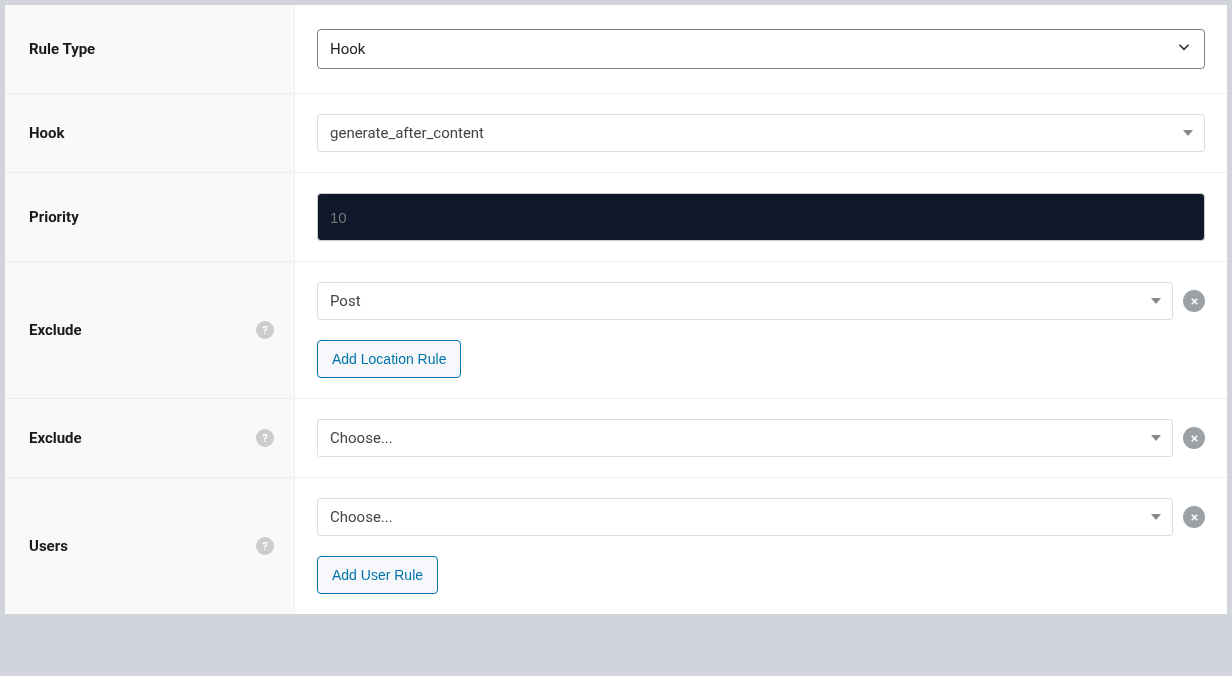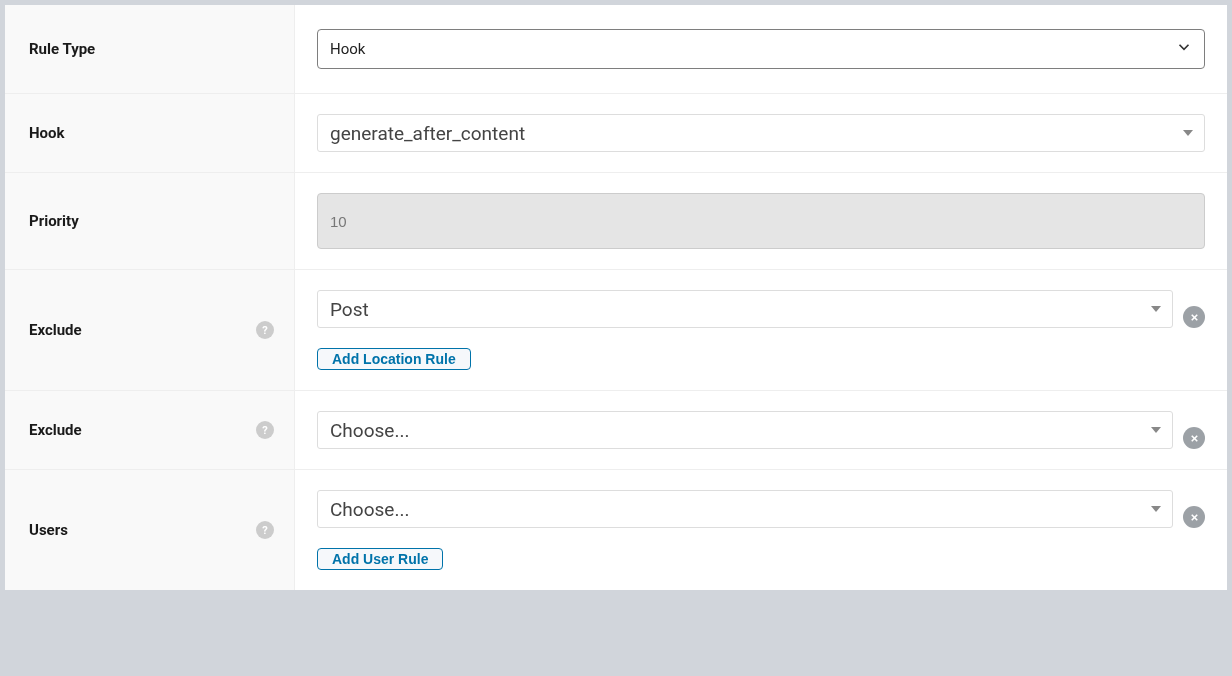--- a/index.html
+++ b/index.html
@@ -91,78 +91,77 @@
       flex: 1;
     }
     .select2-box {
       height: 38px;
       border: 1px solid #ddd;
       border-radius: 3px;
       background: #fff;
       padding: 0 36px 0 12px;
       display: flex;
       align-items: center;
-      font-size: 19px;
+      font-size: 15px;
       color: #444;
       cursor: pointer;
     }
     .select2 .tri {
       position: absolute;
       right: 12px;
       top: 50%;
       transform: translateY(-50%);
       width: 0;
       height: 0;
       border-left: 5px solid transparent;
       border-right: 5px solid transparent;
       border-top: 6px solid #888;
     }
     .row-inline {
       display: flex;
-      align-items: flex-end;
+      align-items: center;
       gap: 10px;
     }
     .remove-icon {
       width: 22px;
       height: 22px;
       border-radius: 50%;
       background: #9ca1a6;
       display: inline-flex;
       align-items: center;
       justify-content: center;
       cursor: pointer;
       flex-shrink: 0;
     }
     .remove-icon svg {
       width: 11px;
       height: 11px;
     }
     .btn-secondary {
       display: inline-flex;
       align-items: center;
-      height: 22px;
+      height: 38px;
       padding: 0 14px;
       border: 1px solid #0073aa;
       border-radius: 4px;
       background: #f6f8fb;
       color: #0073aa;
       font-size: 14px;
       cursor: pointer;
       width: fit-content;
-      font-weight: bold;
     }
     .text-input {
       width: 100%;
-      height: 56px;
+      height: 48px;
       border: 1px solid #ccc;
       border-radius: 4px;
       padding: 0 12px;
       font-size: 15px;
       color: #777;
-      background: #e5e5e5;
+      background: #0f172a;
     }
     .chev svg {
       width: 18px;
       height: 18px;
     }
   </style>
 </head>
 <body>
 
 <div class="panel">

